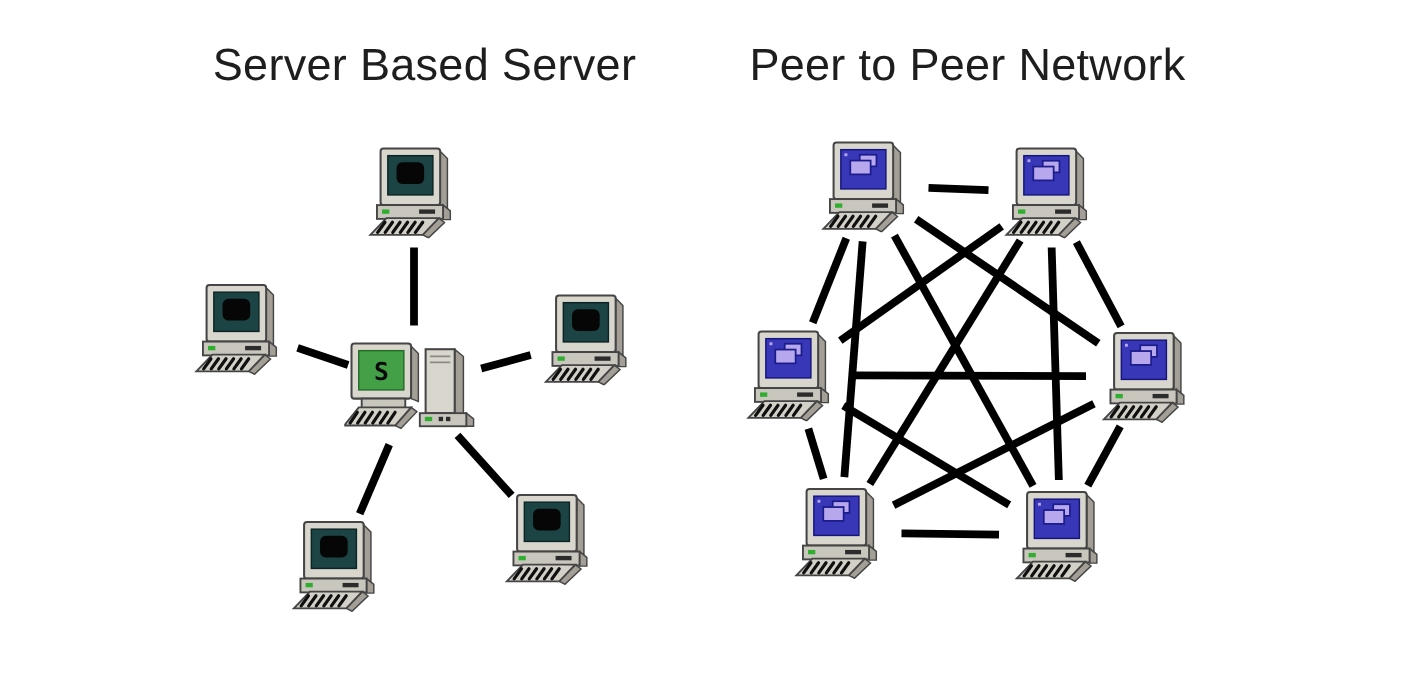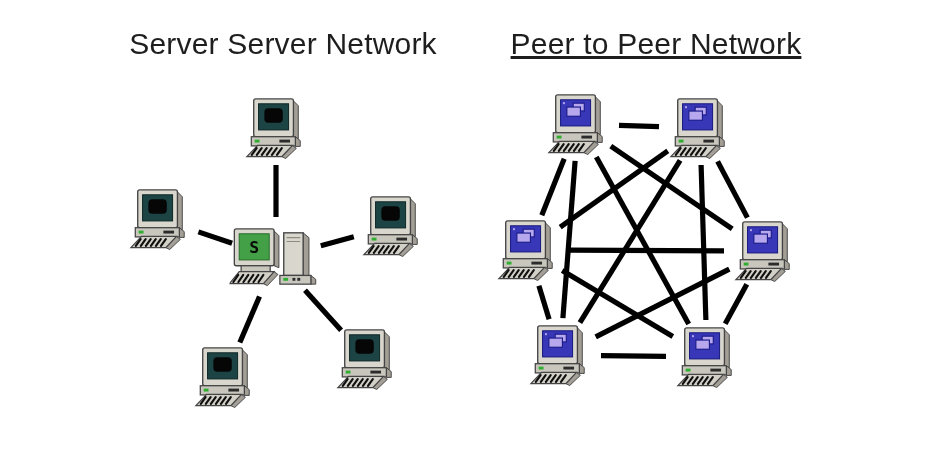--- a/index.html
+++ b/index.html
@@ -19,21 +19,21 @@
     position: absolute;
     top: 27px;
     font-size: 30px;
     line-height: 1.15;
     color: var(--title, #1e1e1e);
     text-align: center;
     white-space: nowrap;
     letter-spacing: 0.2px;
   }
   .title-left  { left: 103px; width: 360px; }
-  .title-right { left: 476px; width: 360px; text-decoration: underline; }
+  .title-right { left: 465px; width: 360px; }
 
   svg#scene { position: absolute; left: 0; top: 0; display: block; }
 
   .link {
     stroke: var(--line, #000000);
     stroke-width: 5.2;
     stroke-linecap: butt;
   }
   .body   { fill: var(--monitor-body, #d9d6cd); stroke: var(--edge, #454545); stroke-width: 1.4; }
   .shade  { fill: var(--monitor-shade, #a39f96); stroke: var(--edge, #454545); stroke-width: 1; }
@@ -54,21 +54,21 @@
     font-size: 17px;
     fill: #0a0a0a;
     text-anchor: middle;
   }
 </style>
 </head>
 <body>
 
 <div class="canvas" style="--page-background: #ffffff;">
 
-  <div class="title title-left">Server Server Network</div>
+  <div class="title title-left">Server Based Server</div>
 
   <div class="title title-right">Peer to Peer Network</div>
 
   <svg id="scene" width="950" height="456" viewBox="0 0 950 456" xmlns="http://www.w3.org/2000/svg" xmlns:xlink="http://www.w3.org/1999/xlink">
     <defs>
 
       <symbol id="icon-client" viewBox="0 0 64 64">
         <polygon class="shade" points="50,4 55,9 55,43 50,41"></polygon>
         <rect class="body" x="9" y="2" width="41" height="39" rx="2"></rect>
         <rect class="scr-client" x="14" y="7" width="31" height="27"></rect>

